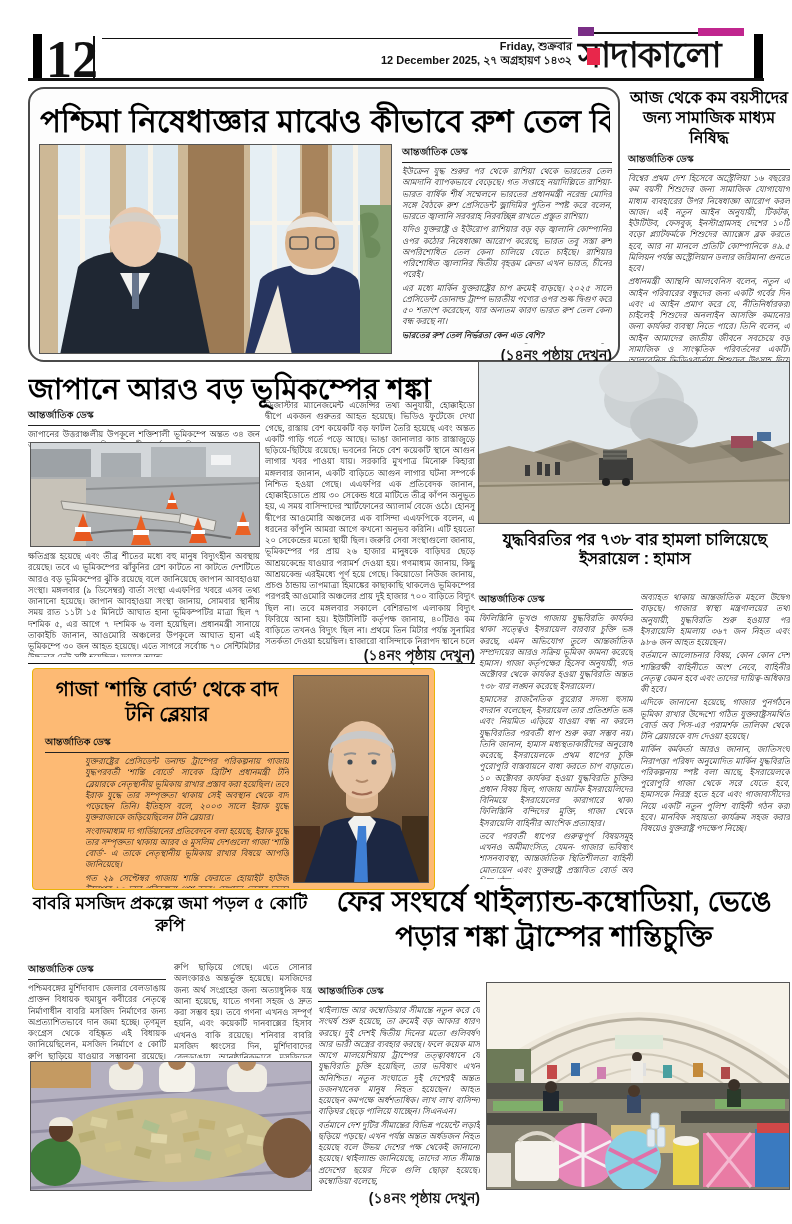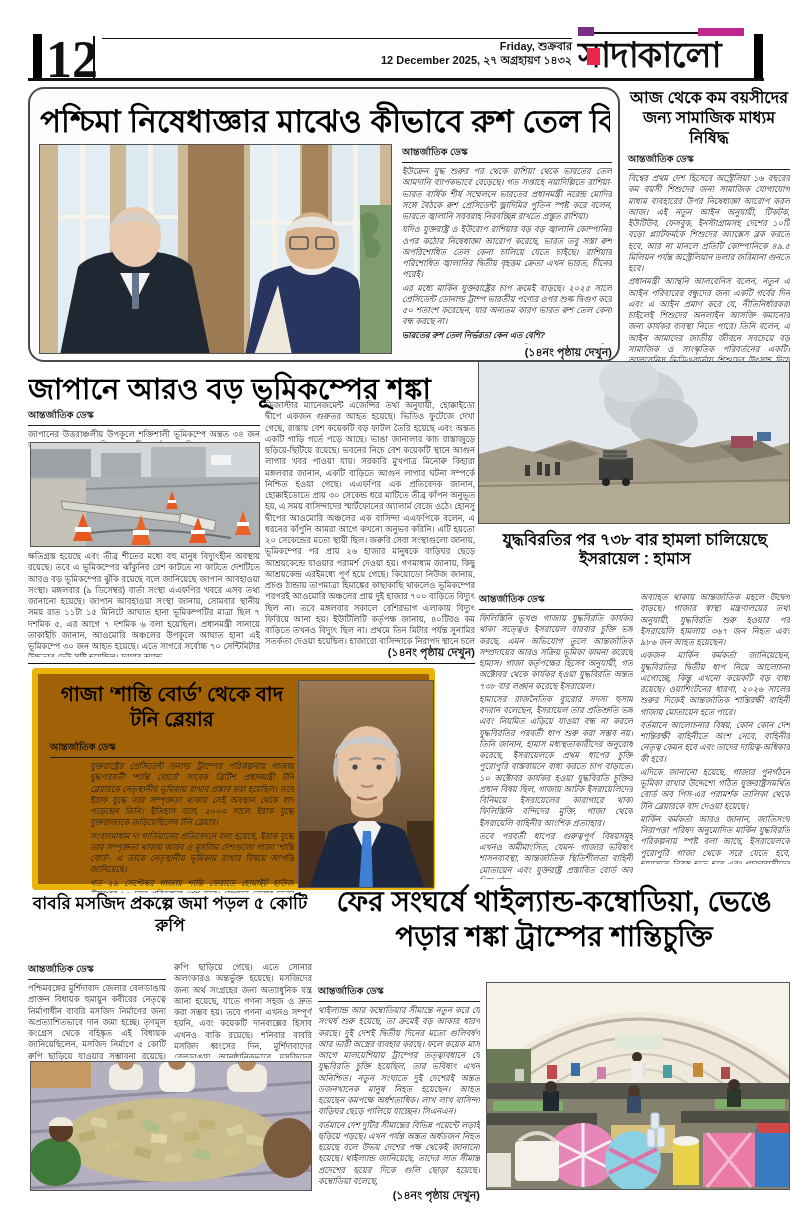--- a/index.html
+++ b/index.html
@@ -15,24 +15,24 @@
   .section-title { font-size:30px; font-weight:800; line-height:1; letter-spacing:.5px; }
   .date-block { text-align:right; font-weight:bold; font-size:11px; line-height:1.25; }
   .masthead { font-size:35px; font-weight:900; line-height:1; letter-spacing:-1px; }
   .rule { background:#111; }
 
   
   .art-h { font-weight:800; color:#000; text-align:center; }
   .byline { display:block; font-weight:bold; font-size:9.5px; border-bottom:1px solid #222; padding-bottom:2px; margin-bottom:3px; }
   .body-txt { font-size:8.4px; line-height:1.34; text-align:justify; color:#1a1a1a; overflow:hidden; }
   .body-txt p { margin-bottom:2px;font-style:italic; }
-  .cont-note { text-align:right; font-weight:bold; font-size:11px; }
+  .cont-note { text-align:right; font-weight:bold; font-size:14px; }
   .photo { border:1px solid #555; overflow:hidden; background:#ccc; }
   .boxed { border:2px solid #4a4a4a; border-radius:16px; background:#fdfdfd; }
-  .blair-box { border:6px solid #eab308; border-radius:4px; background:#a16207; }
+  .blair-box { border:1px solid #eab308; border-radius:4px; background:#fdba74; }
   .nowrap { white-space:nowrap; overflow:hidden; }
 </style>
 </head>
 <body>
 
 <div class="page">
 
   <div class="abs hdr-bar" style="left:33px; top:34px; width:9px; height:44px;"></div>
   <div class="abs serif page-num" style="left:46px; top:34px;">12</div>
   <div class="abs rule" style="left:93px; top:36px; width:2px; height:42px;"></div>
@@ -184,21 +184,20 @@
     <span class="byline">আন্তর্জাতিক ডেস্ক</span>
     <div class="body-txt" style="height:266px;">
       <p>ফিলিস্তিনি ভূখণ্ড গাজায় যুদ্ধবিরতি কার্যকর থাকা সত্ত্বেও ইসরায়েল বারবার চুক্তি ভঙ্গ করছে, এমন অভিযোগ তুলে আন্তর্জাতিক সম্প্রদায়ের আরও সক্রিয় ভূমিকা কামনা করেছে হামাস। গাজা কর্তৃপক্ষের হিসেব অনুযায়ী, গত অক্টোবর থেকে কার্যকর হওয়া যুদ্ধবিরতি অন্তত ৭৩৮ বার লঙ্ঘন করেছে ইসরায়েল।</p>
       <p>হামাসের রাজনৈতিক ব্যুরোর সদস্য হুসাম বদরান বলেছেন, ইসরায়েল তার প্রতিশ্রুতি ভঙ্গ এবং নিয়মিত এড়িয়ে যাওয়া বন্ধ না করলে যুদ্ধবিরতির পরবর্তী ধাপ শুরু করা সম্ভব নয়। তিনি জানান, হামাস মধ্যস্থতাকারীদের অনুরোধ করেছে, ইসরায়েলকে প্রথম ধাপের চুক্তি পুরোপুরি বাস্তবায়নে বাধ্য করতে চাপ বাড়াতে। ১০ অক্টোবর কার্যকর হওয়া যুদ্ধবিরতি চুক্তির প্রধান বিষয় ছিল, গাজায় আটক ইসরায়েলিদের বিনিময়ে ইসরায়েলের কারাগারে থাকা ফিলিস্তিনি বন্দিদের মুক্তি, গাজা থেকে ইসরায়েলি বাহিনীর আংশিক প্রত্যাহার।</p>
       <p>তবে পরবর্তী ধাপের গুরুত্বপূর্ণ বিষয়সমূহ এখনও অমীমাংসিত, যেমন- গাজার ভবিষ্যৎ শাসনব্যবস্থা, আন্তর্জাতিক স্থিতিশীলতা বাহিনী মোতায়েন এবং যুক্তরাষ্ট্র প্রস্তাবিত বোর্ড অব পিস গঠন।</p>
 
     </div>
   </div>
   <div class="abs body-txt" style="left:640px; top:592px; width:150px; height:272px;">
     <p>অব্যাহত থাকায় আন্তর্জাতিক মহলে উদ্বেগ বাড়ছে। গাজার স্বাস্থ্য মন্ত্রণালয়ের তথ্য অনুযায়ী, যুদ্ধবিরতি শুরু হওয়ার পর ইসরায়েলি হামলায় ৩৬৭ জন নিহত এবং ৯৮৬ জন আহত হয়েছেন।</p>
-    <p>একজন মার্কিন কর্মকর্তা জানিয়েছেন, যুদ্ধবিরতির দ্বিতীয় ধাপ নিয়ে আলোচনা এগোচ্ছে, কিন্তু এখনো কয়েকটি বড় বাধা রয়েছে। ওয়াশিংটনের ধারণা, ২০২৬ সালের শুরুর দিকেই আন্তর্জাতিক শান্তিরক্ষী বাহিনী গাজায় মোতায়েন হতে পারে।</p>
     <p>বর্তমানে আলোচনার বিষয়, কোন কোন দেশ শান্তিরক্ষী বাহিনীতে অংশ নেবে, বাহিনীর নেতৃত্ব কেমন হবে এবং তাদের দায়িত্ব-অধিকার কী হবে।</p>
     <p>এদিকে জানানো হয়েছে, গাজার পুনর্গঠনে ভূমিকা রাখার উদ্দেশ্যে গঠিত যুক্তরাষ্ট্রসমর্থিত বোর্ড অব পিস-এর পরামর্শক তালিকা থেকে টনি ব্লেয়ারকে বাদ দেওয়া হয়েছে।</p>
     <p>মার্কিন কর্মকর্তা আরও জানান, জাতিসংঘ নিরাপত্তা পরিষদ অনুমোদিত মার্কিন যুদ্ধবিরতি পরিকল্পনায় স্পষ্ট বলা আছে, ইসরায়েলকে পুরোপুরি গাজা থেকে সরে যেতে হবে, হামাসকে নিরস্ত্র হতে হবে এবং গাজাবাসীদের নিয়ে একটি নতুন পুলিশ বাহিনী গঠন করা হবে। মানবিক সহায়তা কার্যক্রম সহজ করার বিষয়েও যুক্তরাষ্ট্র পদক্ষেপ নিচ্ছে।</p>
   </div>
 
   <div class="abs blair-box" style="left:32px; top:668px; width:403px; height:222px;">
     <div class="abs art-h" style="left:14px; top:8px; width:240px; font-size:20px; line-height:1.25;">গাজা ‘শান্তি বোর্ড’ থেকে বাদ টনি ব্লেয়ার</div>
     <div class="abs" style="left:12px; top:66px; width:244px; height:148px;">
       <span class="byline">আন্তর্জাতিক ডেস্ক</span>
       <div class="body-txt" style="height:132px;margin-left:40px;">

